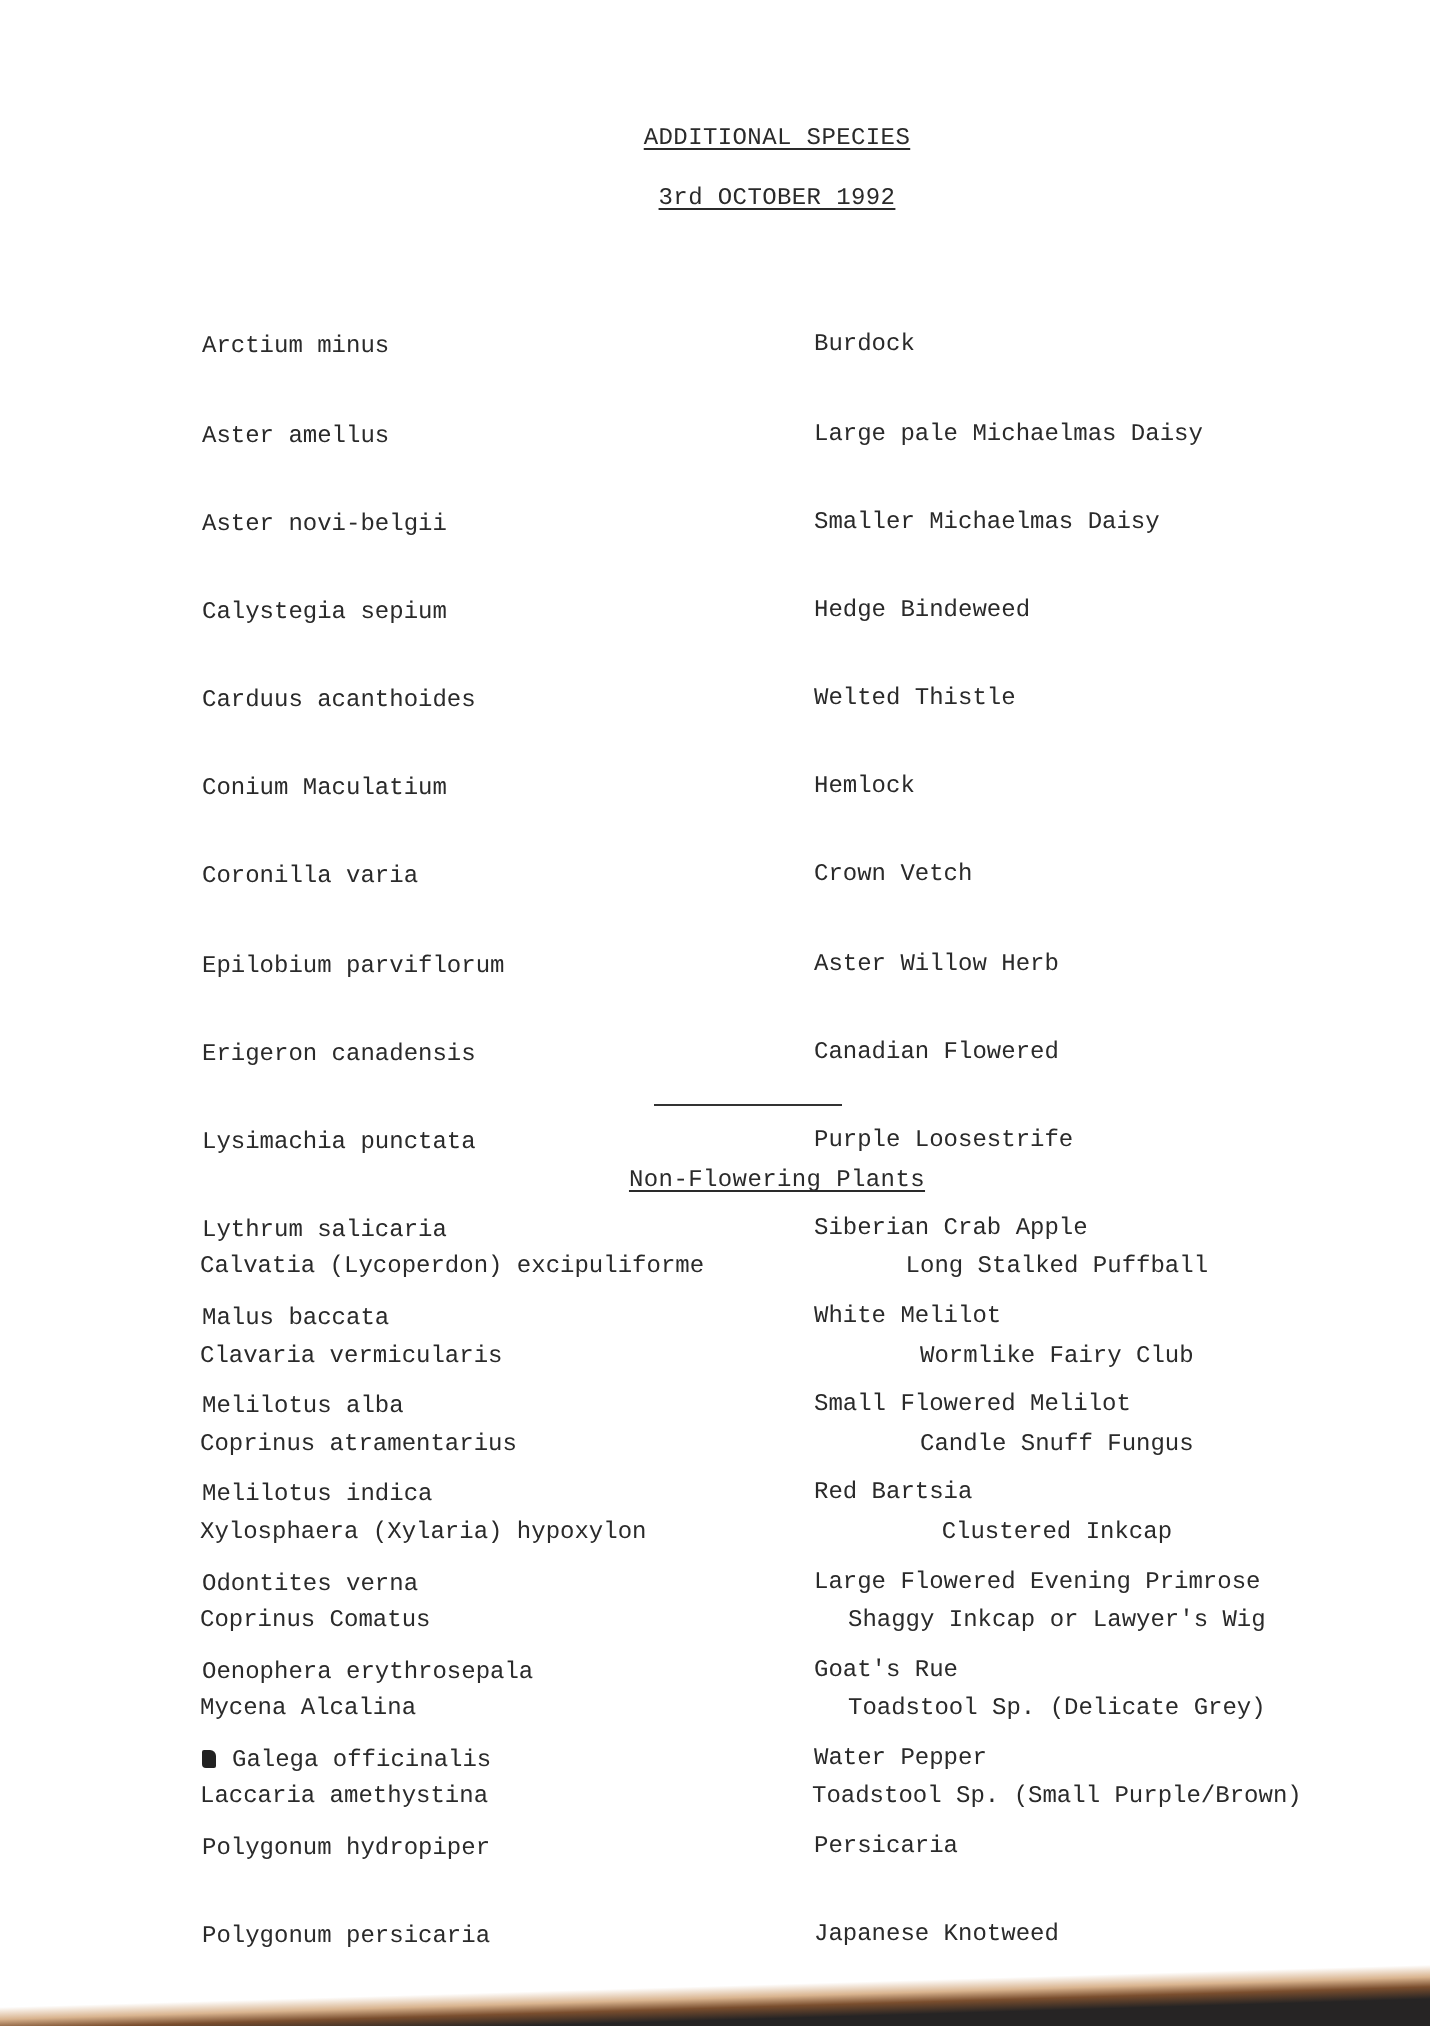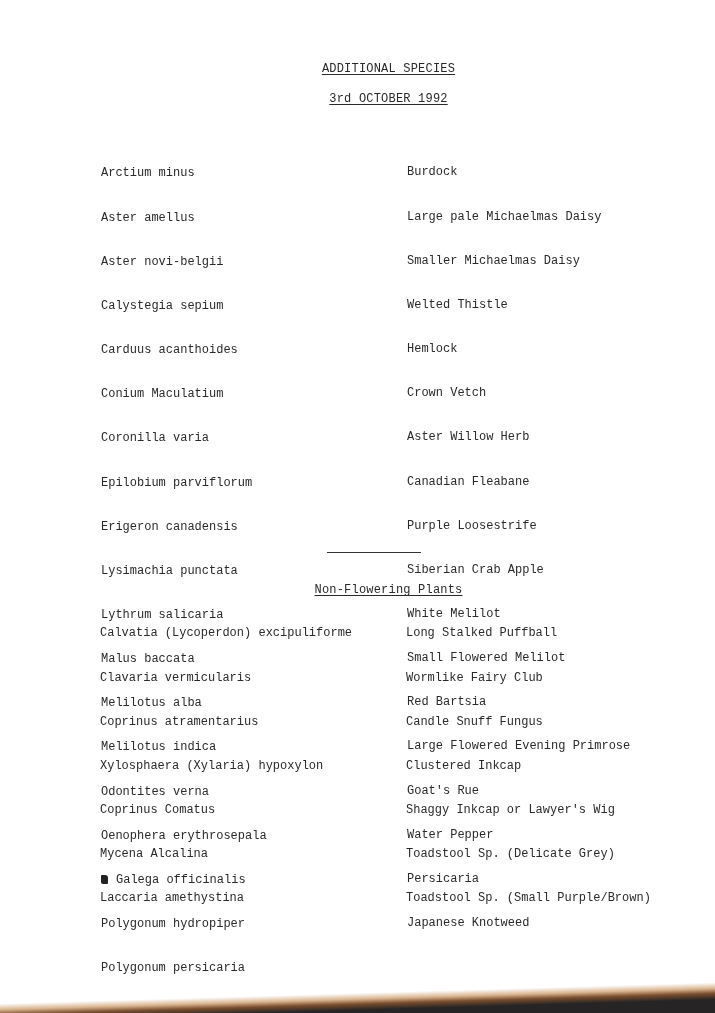--- a/index.html
+++ b/index.html
@@ -69,25 +69,26 @@
     
     
     
     
   </div>
 
   <div class="col" style="left:407px; top:136px;">
     <div class="row">Burdock</div>
     <div class="row">Large pale Michaelmas Daisy</div>
     <div class="row">Smaller Michaelmas Daisy</div>
+    <div class="row">Hedge Bindeweed</div>
     <div class="row">Welted Thistle</div>
     <div class="row">Hemlock</div>
     <div class="row">Crown Vetch</div>
     <div class="row">Aster Willow Herb</div>
-    <div class="row">Canadian Fleabane</div>
+    <div class="row">Canadian Flowered</div>
     <div class="row">Purple Loosestrife</div>
     <div class="row">Siberian Crab Apple</div>
     <div class="row">White Melilot</div>
     <div class="row">Small Flowered Melilot</div>
     <div class="row">Red Bartsia</div>
     <div class="row">Large Flowered Evening Primrose</div>
     <div class="row">Goat's Rue</div>
     <div class="row">Water Pepper</div>
     <div class="row">Persicaria</div>
     <div class="row">Japanese Knotweed</div>
@@ -109,21 +110,21 @@
   <div class="col" style="left:100px; top:597px;">
     <div class="row">Calvatia (Lycoperdon) excipuliforme</div>
     <div class="row">Clavaria vermicularis</div>
     <div class="row">Coprinus atramentarius</div>
     <div class="row">Xylosphaera (Xylaria) hypoxylon</div>
     <div class="row">Coprinus Comatus</div>
     <div class="row">Mycena Alcalina</div>
     <div class="row">Laccaria amethystina</div>
   </div>
 
-  <div class="col" style="left:406px; top:597px;">
+  <div class="col" style="left:406px; top:597px;text-align:center;">
     <div class="row">Long Stalked Puffball</div>
     <div class="row">Wormlike Fairy Club</div>
     <div class="row">Candle Snuff Fungus</div>
     <div class="row">Clustered Inkcap</div>
     <div class="row">Shaggy Inkcap or Lawyer's Wig</div>
     <div class="row">Toadstool Sp. (Delicate Grey)</div>
     <div class="row">Toadstool Sp. (Small Purple/Brown)</div>
   </div>
 
   <div class="bottom-edge"></div>

